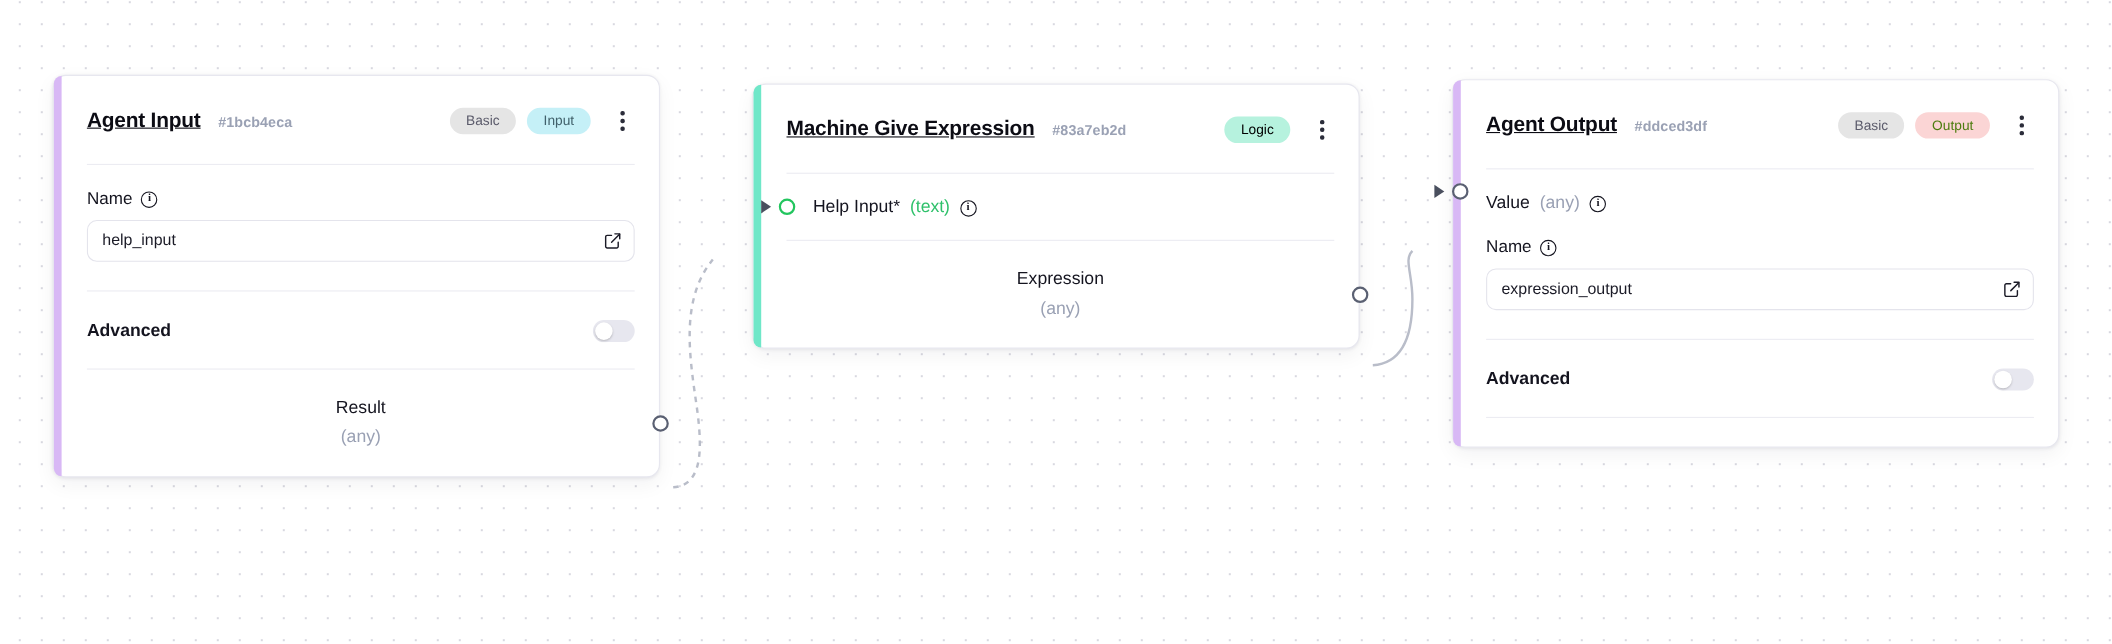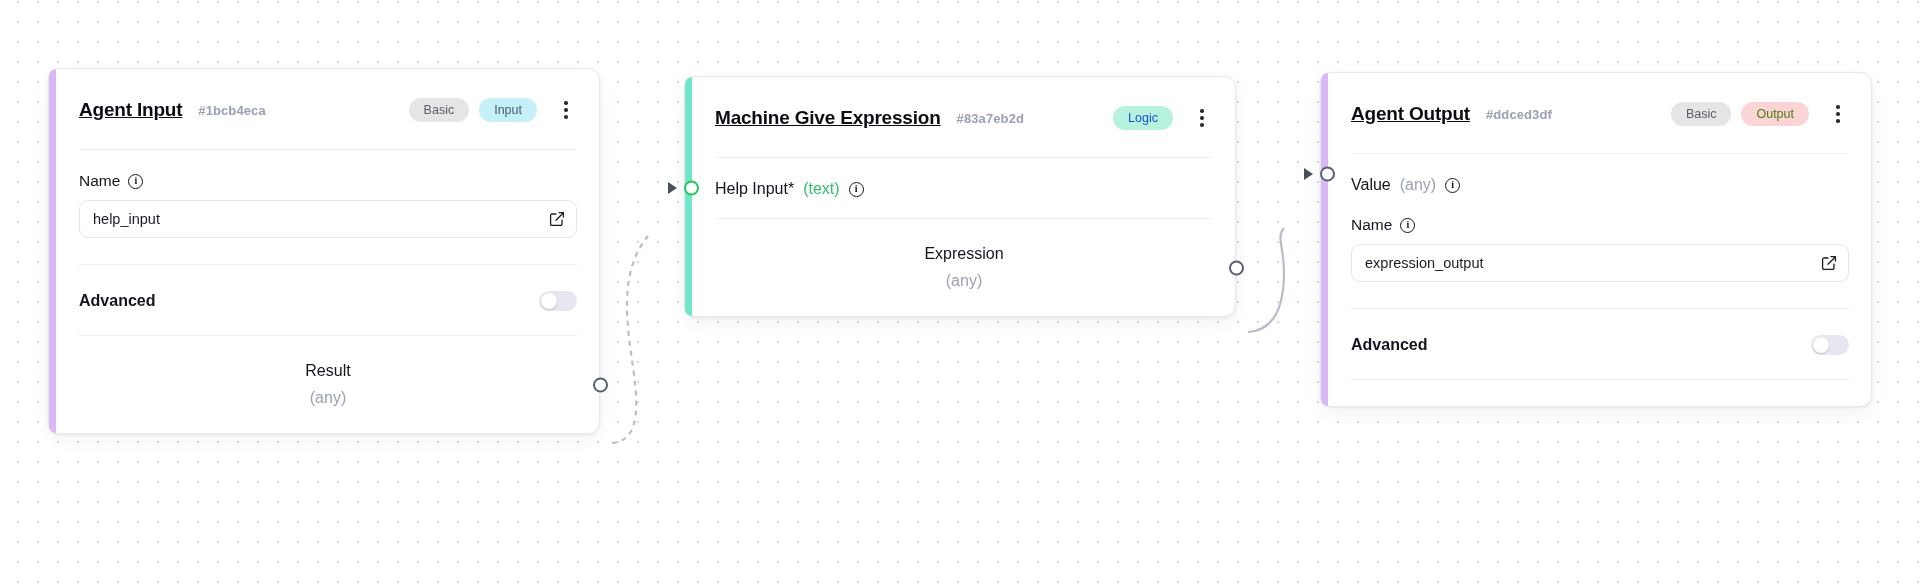--- a/index.html
+++ b/index.html
@@ -65,21 +65,21 @@
   .badge {
     font-size: 12.5px;
     font-weight: 500;
     padding: 6px 15px;
     border-radius: 999px;
     white-space: nowrap;
     line-height: 1;
   }
   .badge.basic  { background: #e5e5e5; color: #5b5b6b; }
   .badge.input  { background: #c5f0f7; color: #41616b; }
-  .badge.logic  { background: #b6f2de; color: #1d4ed8; }
+  .badge.logic  { background: #b6f2de; color: #000000; }
   .badge.output { background: #fbd5d5; color: #4d7c0f; }
 
   .kebab {
     width: 22px; height: 26px;
     display: flex; flex-direction: column;
     align-items: center; justify-content: center;
     gap: 3.5px;
     margin-left: 8px;
     cursor: pointer;
   }
@@ -174,21 +174,21 @@
     border-left: 9px solid #4a4f5e;
     border-top: 6px solid transparent;
     border-bottom: 6px solid transparent;
   }
 
   
   #node-agent-input   { left: 48px;   top: 68px;  width: 552px;  }
   #node-expression    { left: 684px;  top: 76px;  width: 552px;  }
   #node-agent-output  { left: 1320px; top: 72px;  width: 552px;  }
 
-  .section-row { padding: 22px 0 20px 0; }
+  .section-row { padding: 22px 0 20px 0; margin-left: 24px; }
   .out-row-pad { padding: 26px 0 26px 0; flex-direction: column; }
 </style>
 </head>
 <body>
 
 <div id="canvas">
 
   <svg id="edges" viewBox="0 0 1920 585">
 
     <path d="M 612 443 C 642 441, 638 400, 632 360 C 626 318, 620 270, 648 236" fill="none" stroke="#b9bdc9" stroke-width="2.2" stroke-dasharray="5 5"></path>

